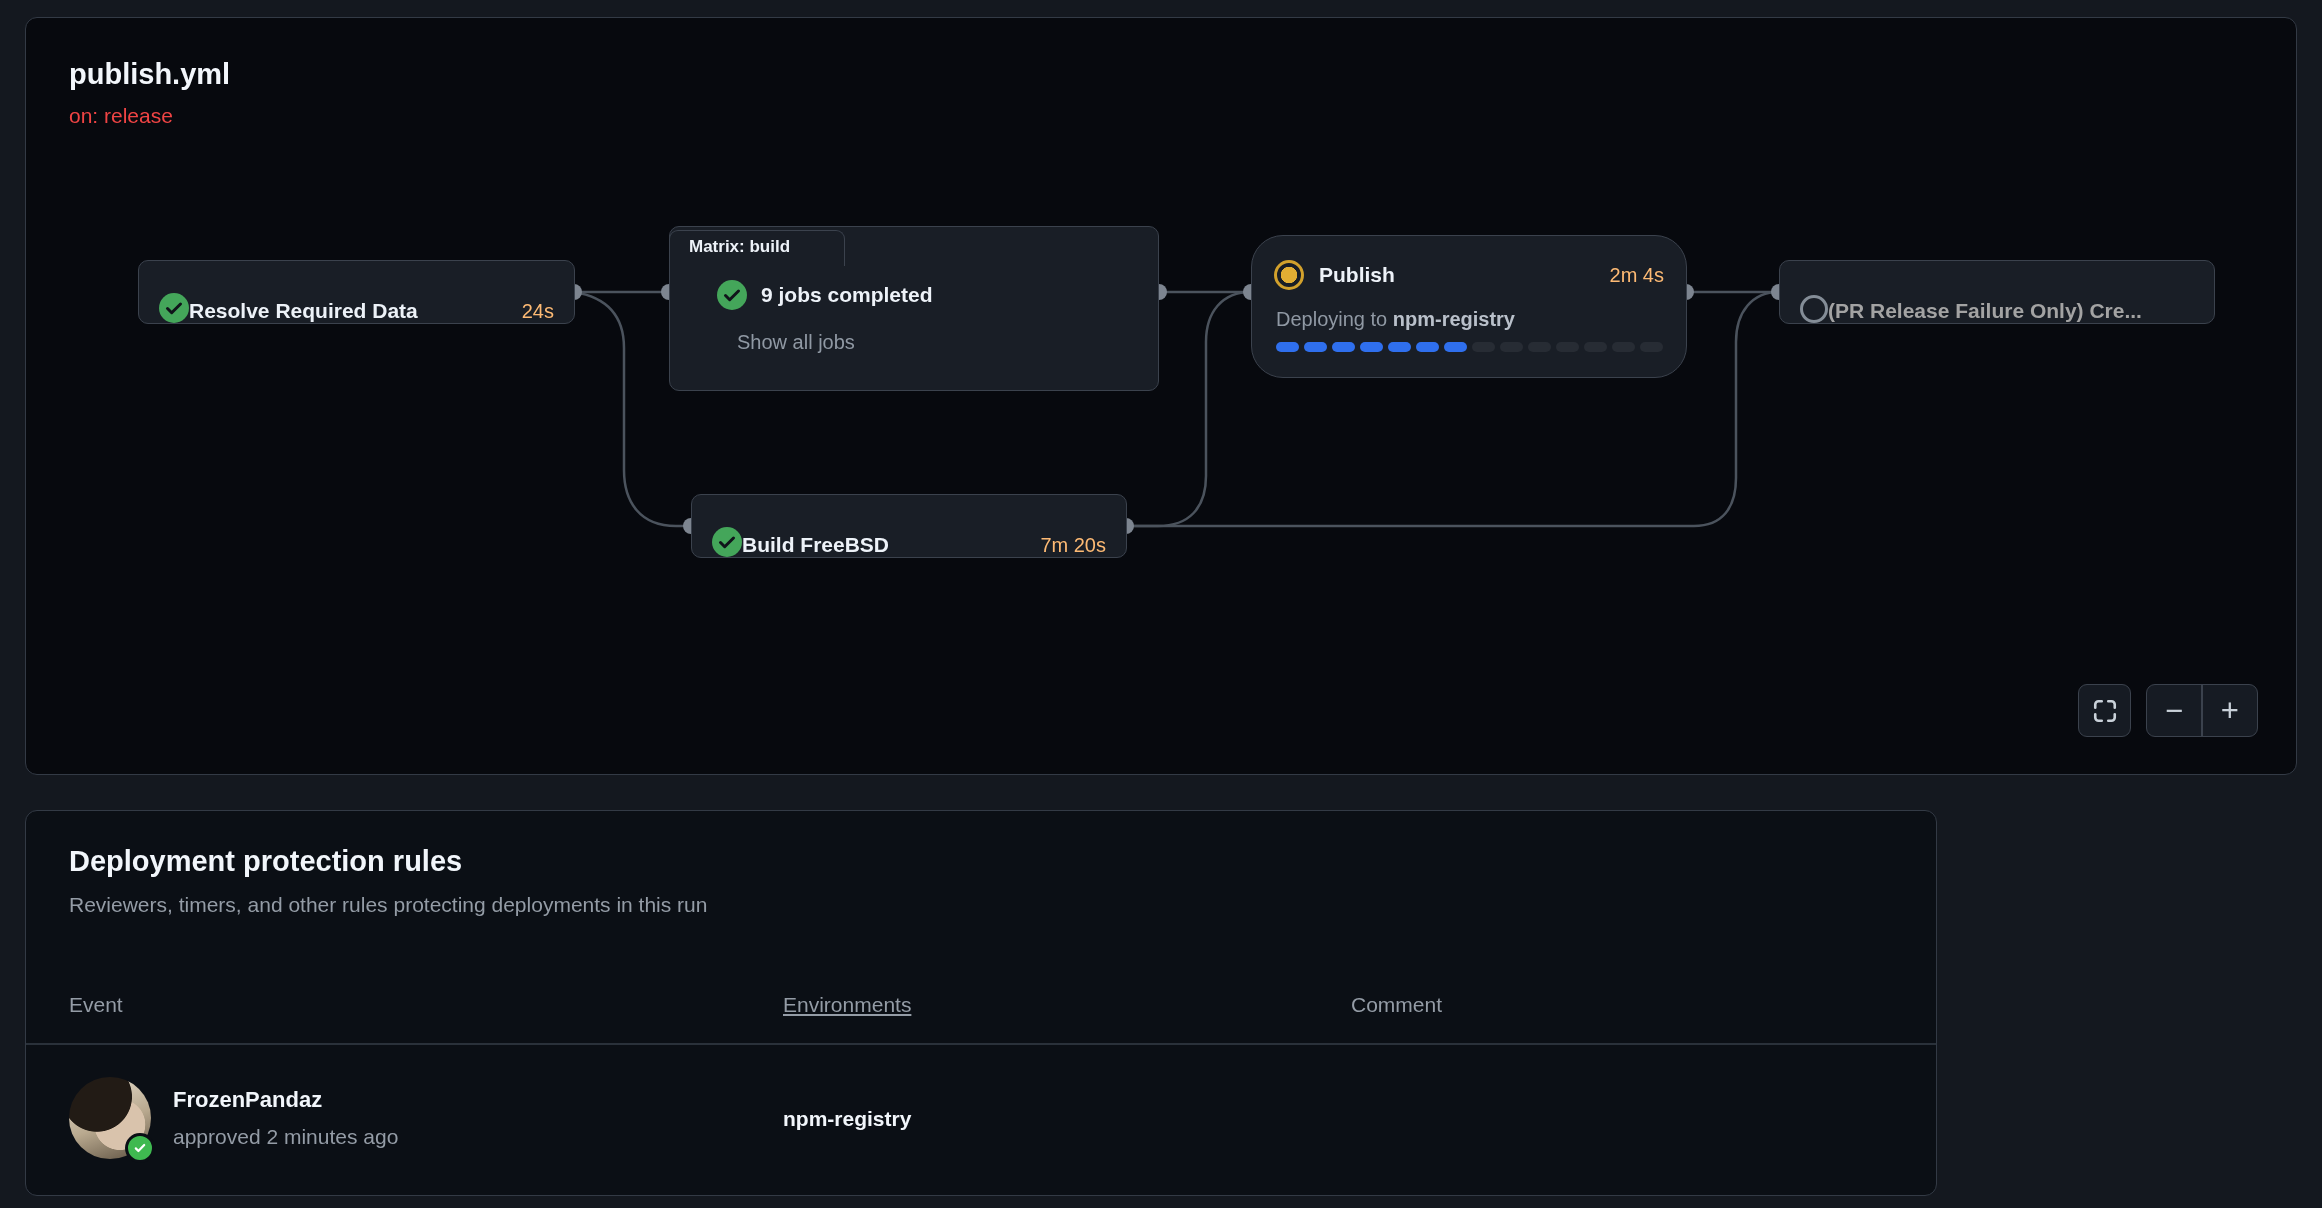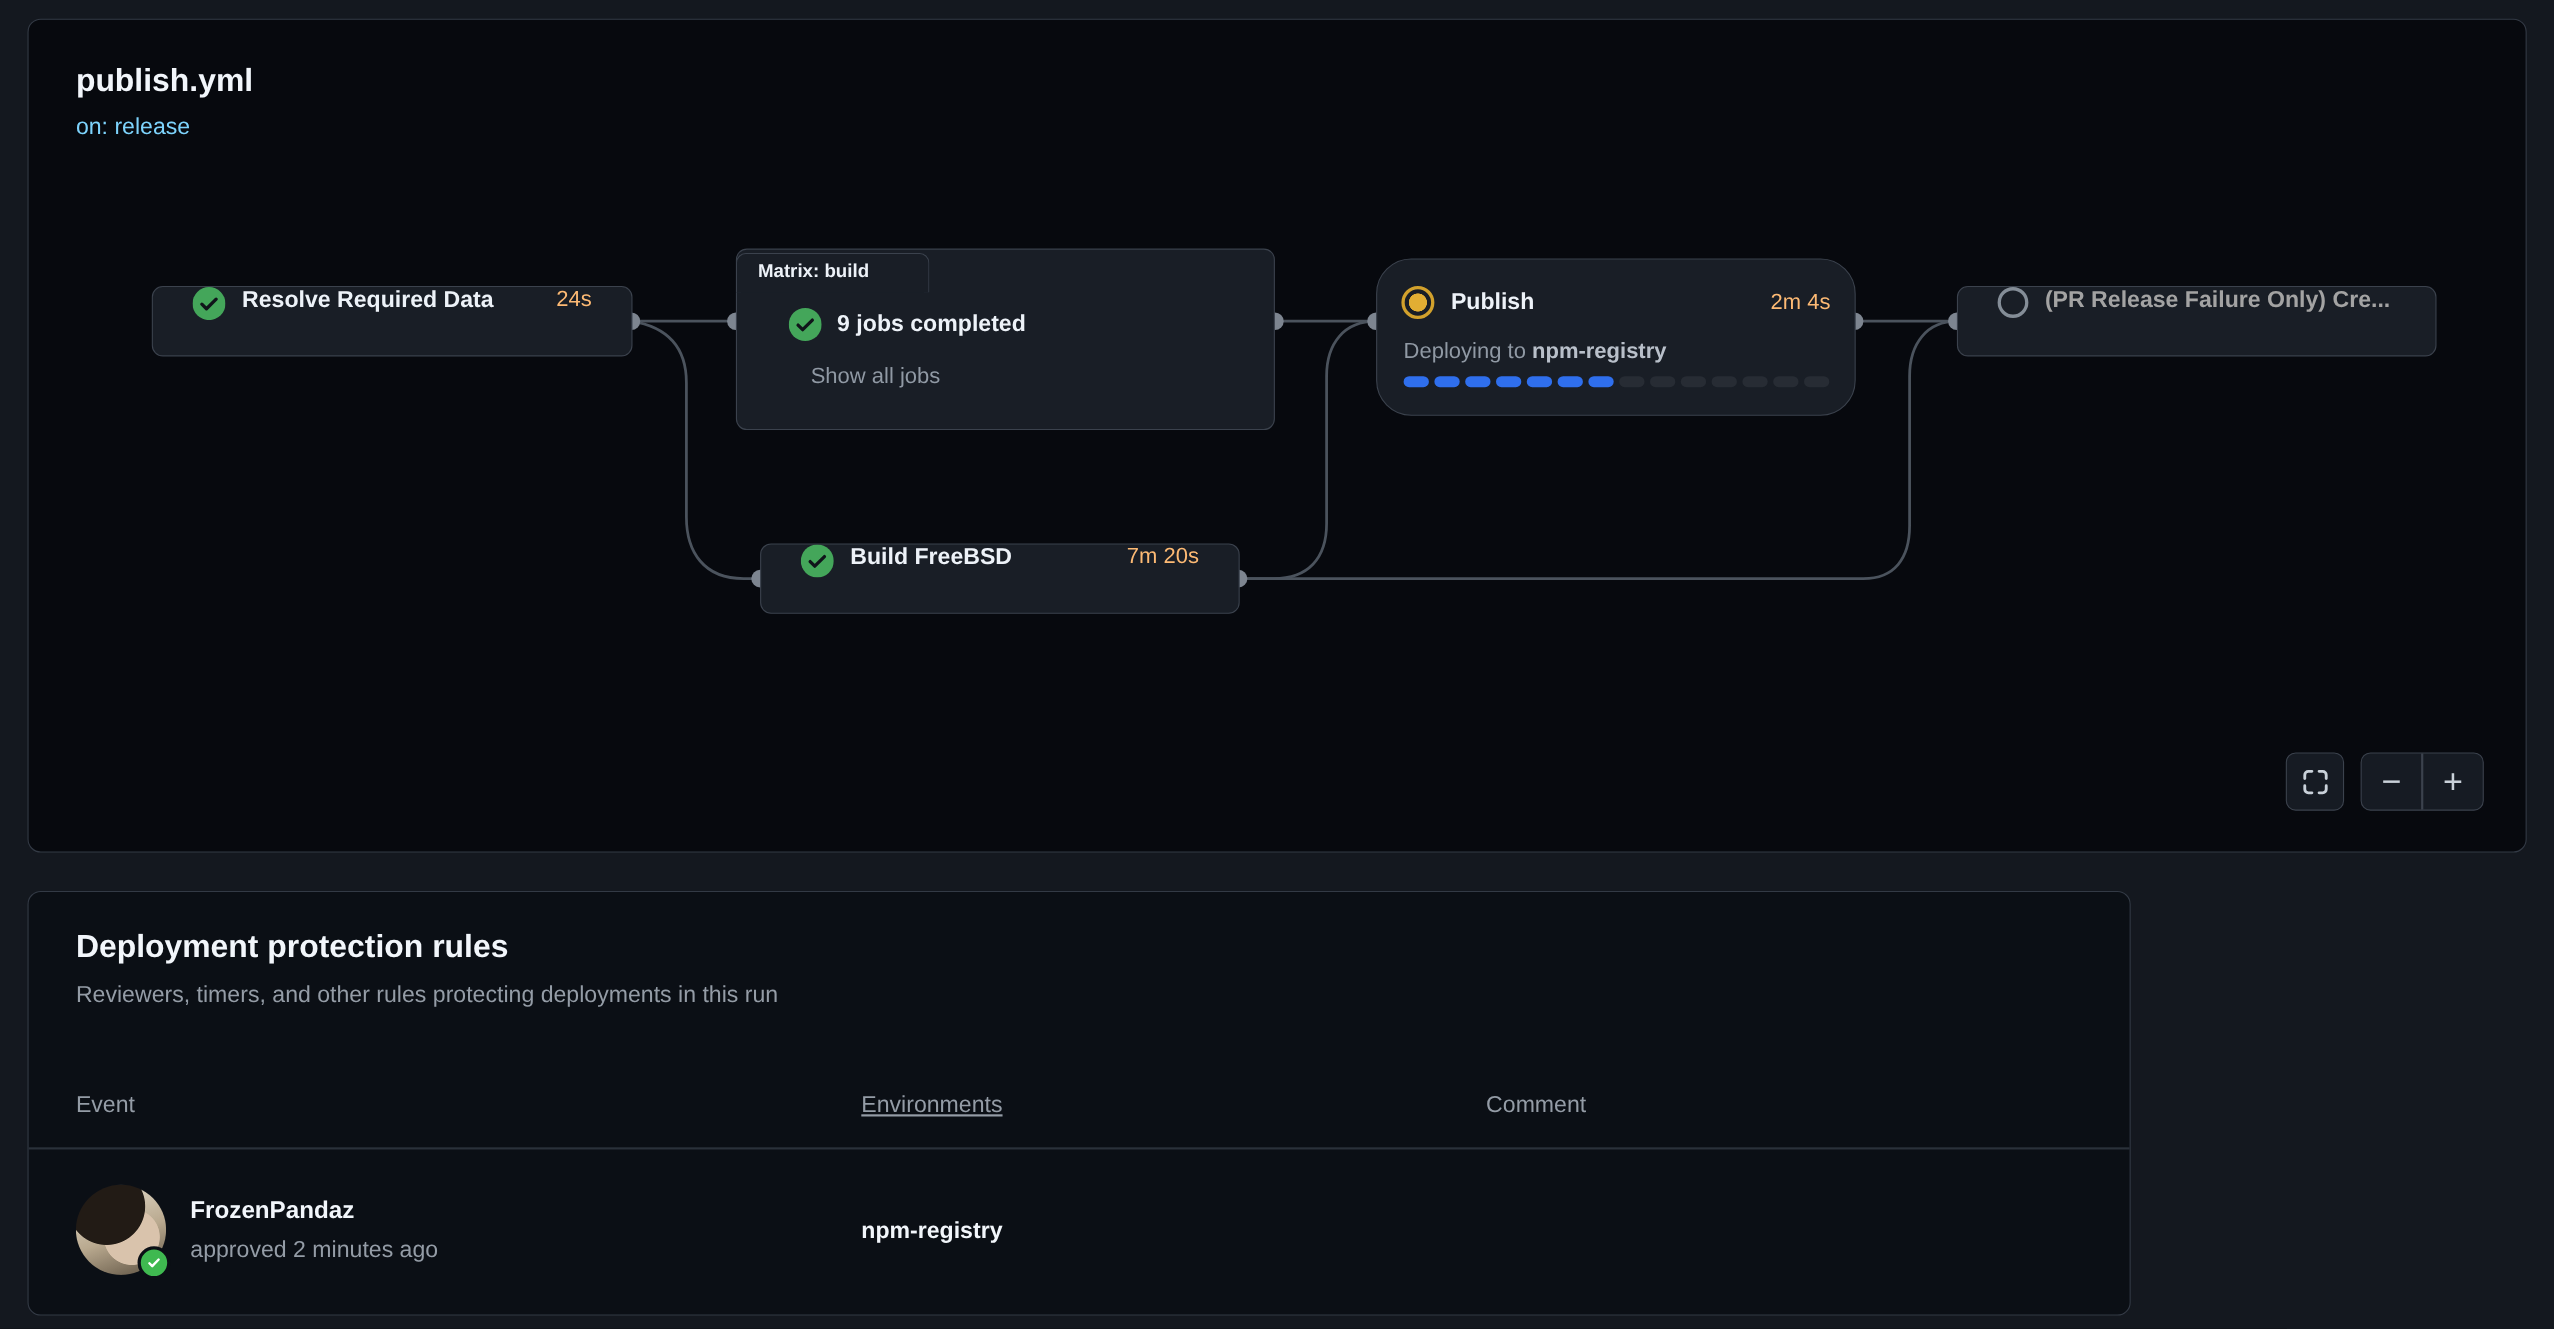--- a/index.html
+++ b/index.html
@@ -15,35 +15,35 @@
     position: absolute;
     background: #07090e;
     border: 1.5px solid #333a45;
     border-radius: 12px;
   }
   #graph-panel { left: 25px; top: 17px; width: 2272px; height: 758px; }
   #rules-panel { left: 25px; top: 810px; width: 1912px; height: 386px; background:#0b0f15; }
 
   
   .wf-title { position: absolute; left: 43px; top: 40px; font-size: 29px; font-weight: 700; color: #f2f6fb; }
-  .wf-trigger { position: absolute; left: 43px; top: 86px; font-size: 21px; color: #7dd3fc; }
+  .wf-trigger { position: absolute; left: 43px; top: 86px; font-size: 21px; color: #ef4444; }
 
   
   #edges { position: absolute; left: 0; top: 0; width: 2272px; height: 758px; pointer-events: none; }
   #edges path { stroke: #4b535d; stroke-width: 2.5; fill: none; }
   #edges circle { fill: #7d8590; }
 
   
   .node {
     position: absolute;
     background: #191e26;
     border: 1.5px solid #3b424d;
     border-radius: 10px;
   }
-  .node.row { display: flex; align-items: flex-start; padding: 0 36px; gap: 15px; }
+  .node.row { display: flex; align-items: flex-end; padding: 0 20px; }
   .node-label { font-size: 21px; font-weight: 700; color: #edf2f8; flex: 1; white-space: nowrap; overflow: hidden; }
   .node-label.dim { color: #a3a3a3; }
   .node-duration { font-size: 20px; color: #fdba74; white-space: nowrap; }
 
   #node-resolve { left: 112px; top: 242px; width: 437px; height: 64px; }
   #node-freebsd { left: 665px; top: 476px; width: 436px; height: 64px; }
   #node-pr      { left: 1753px; top: 242px; width: 436px; height: 64px; }
 
   #matrix-tab {
     position: absolute; left: 643px; top: 176px; width: 176px; height: 36px;

